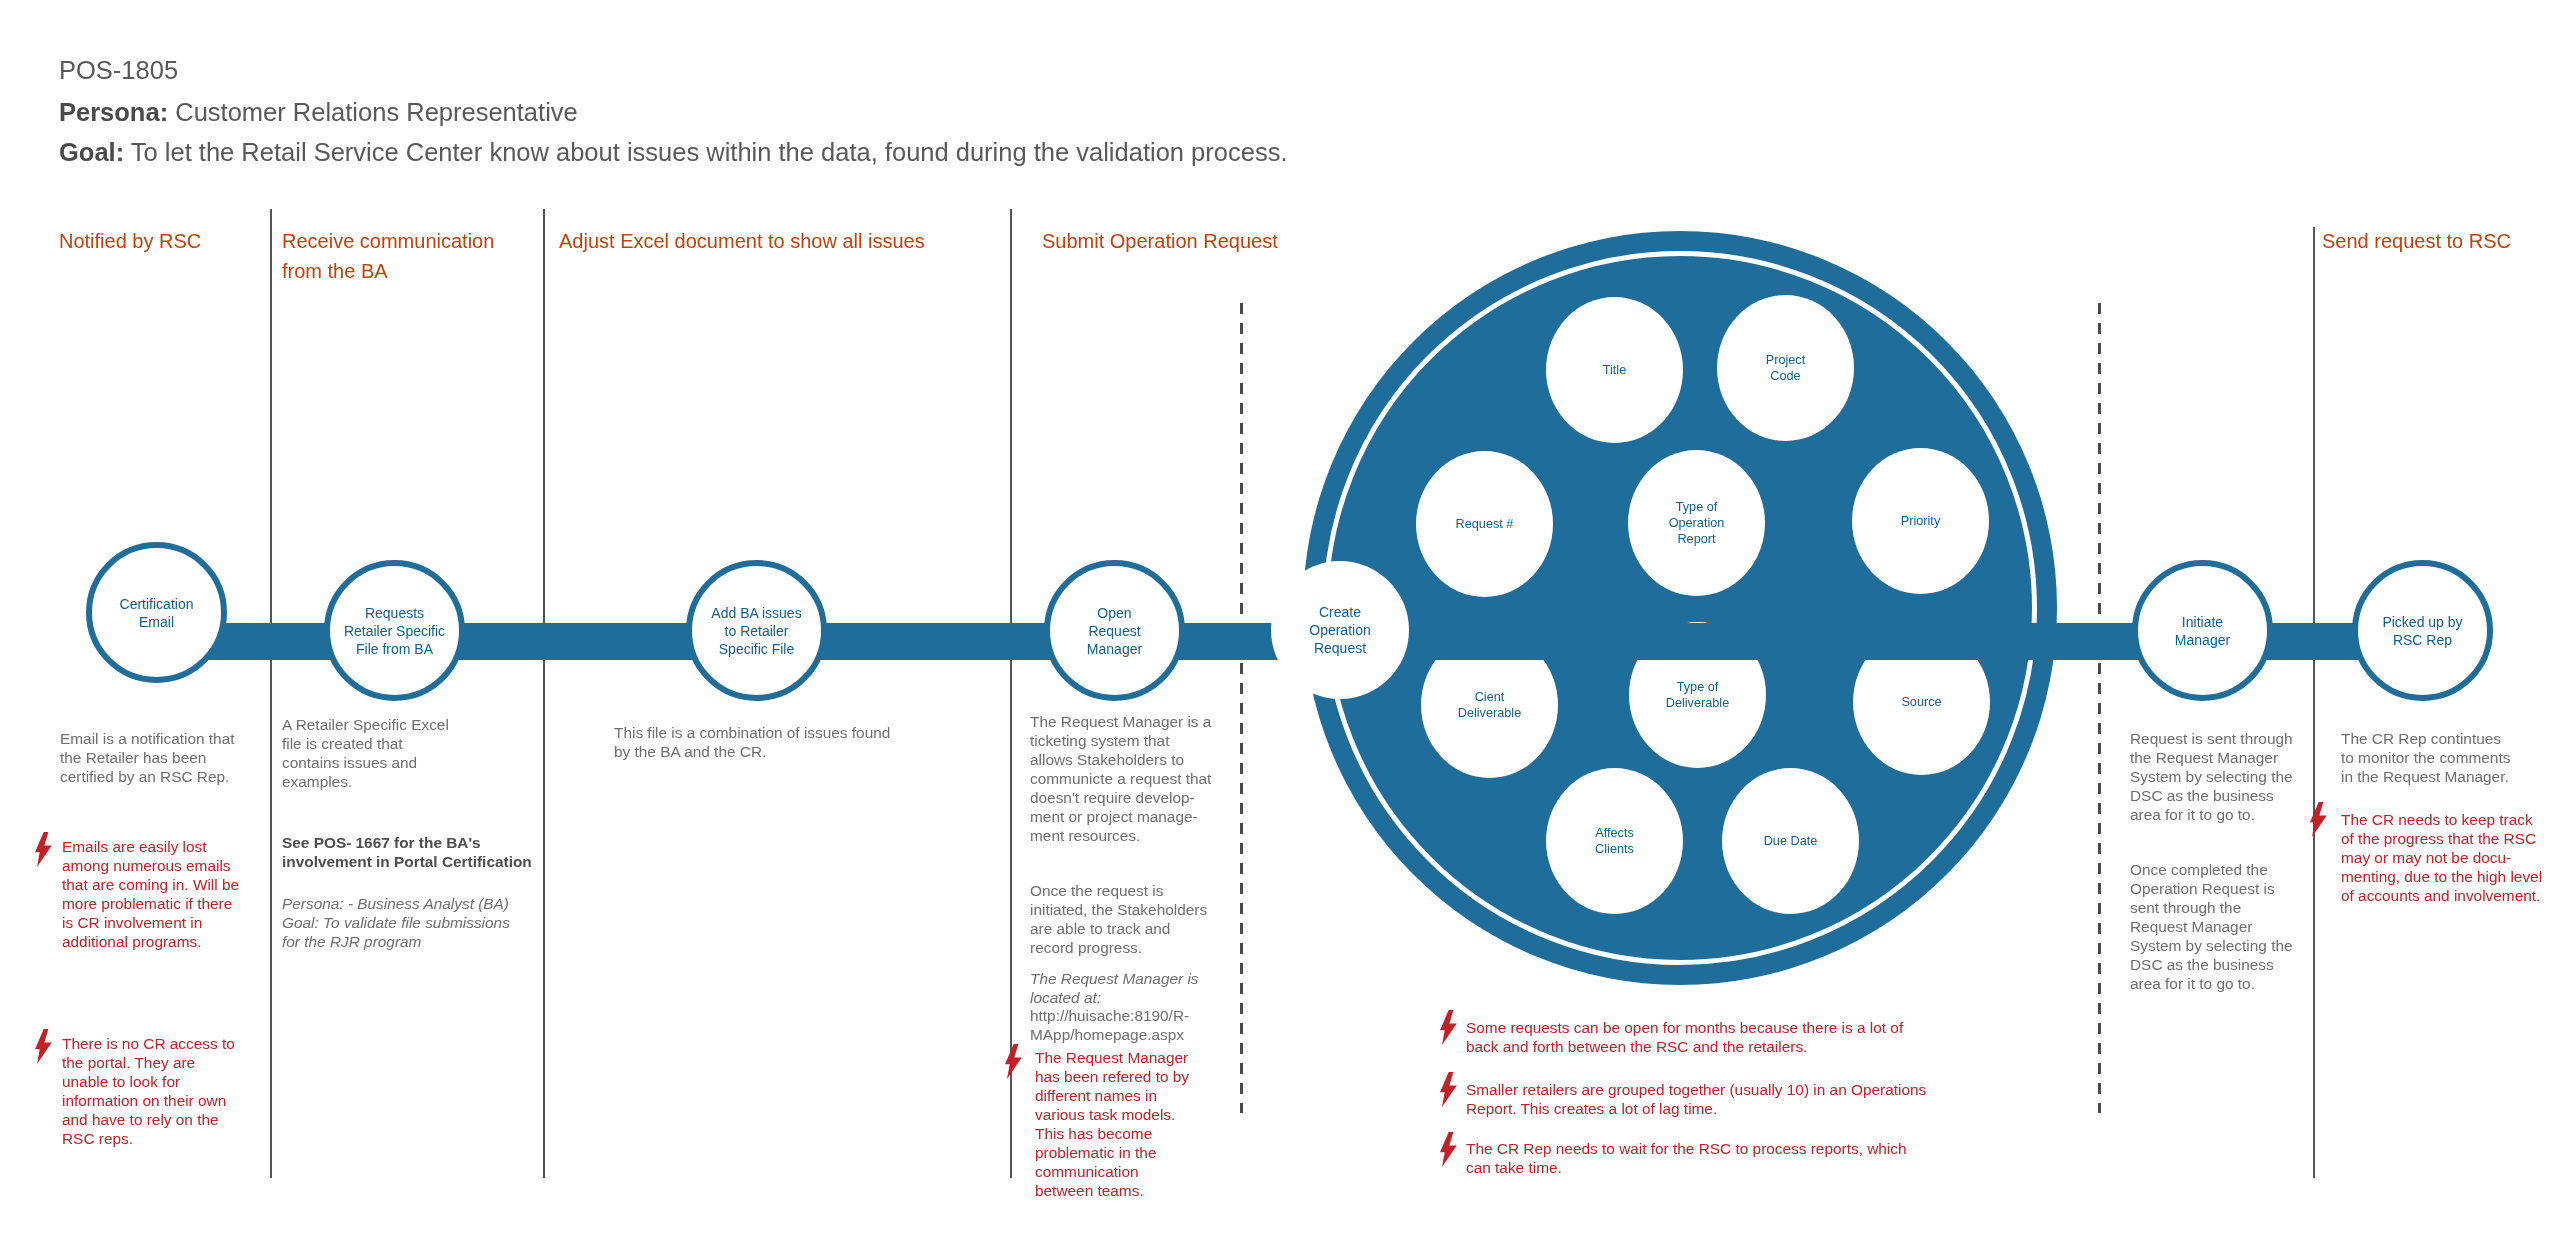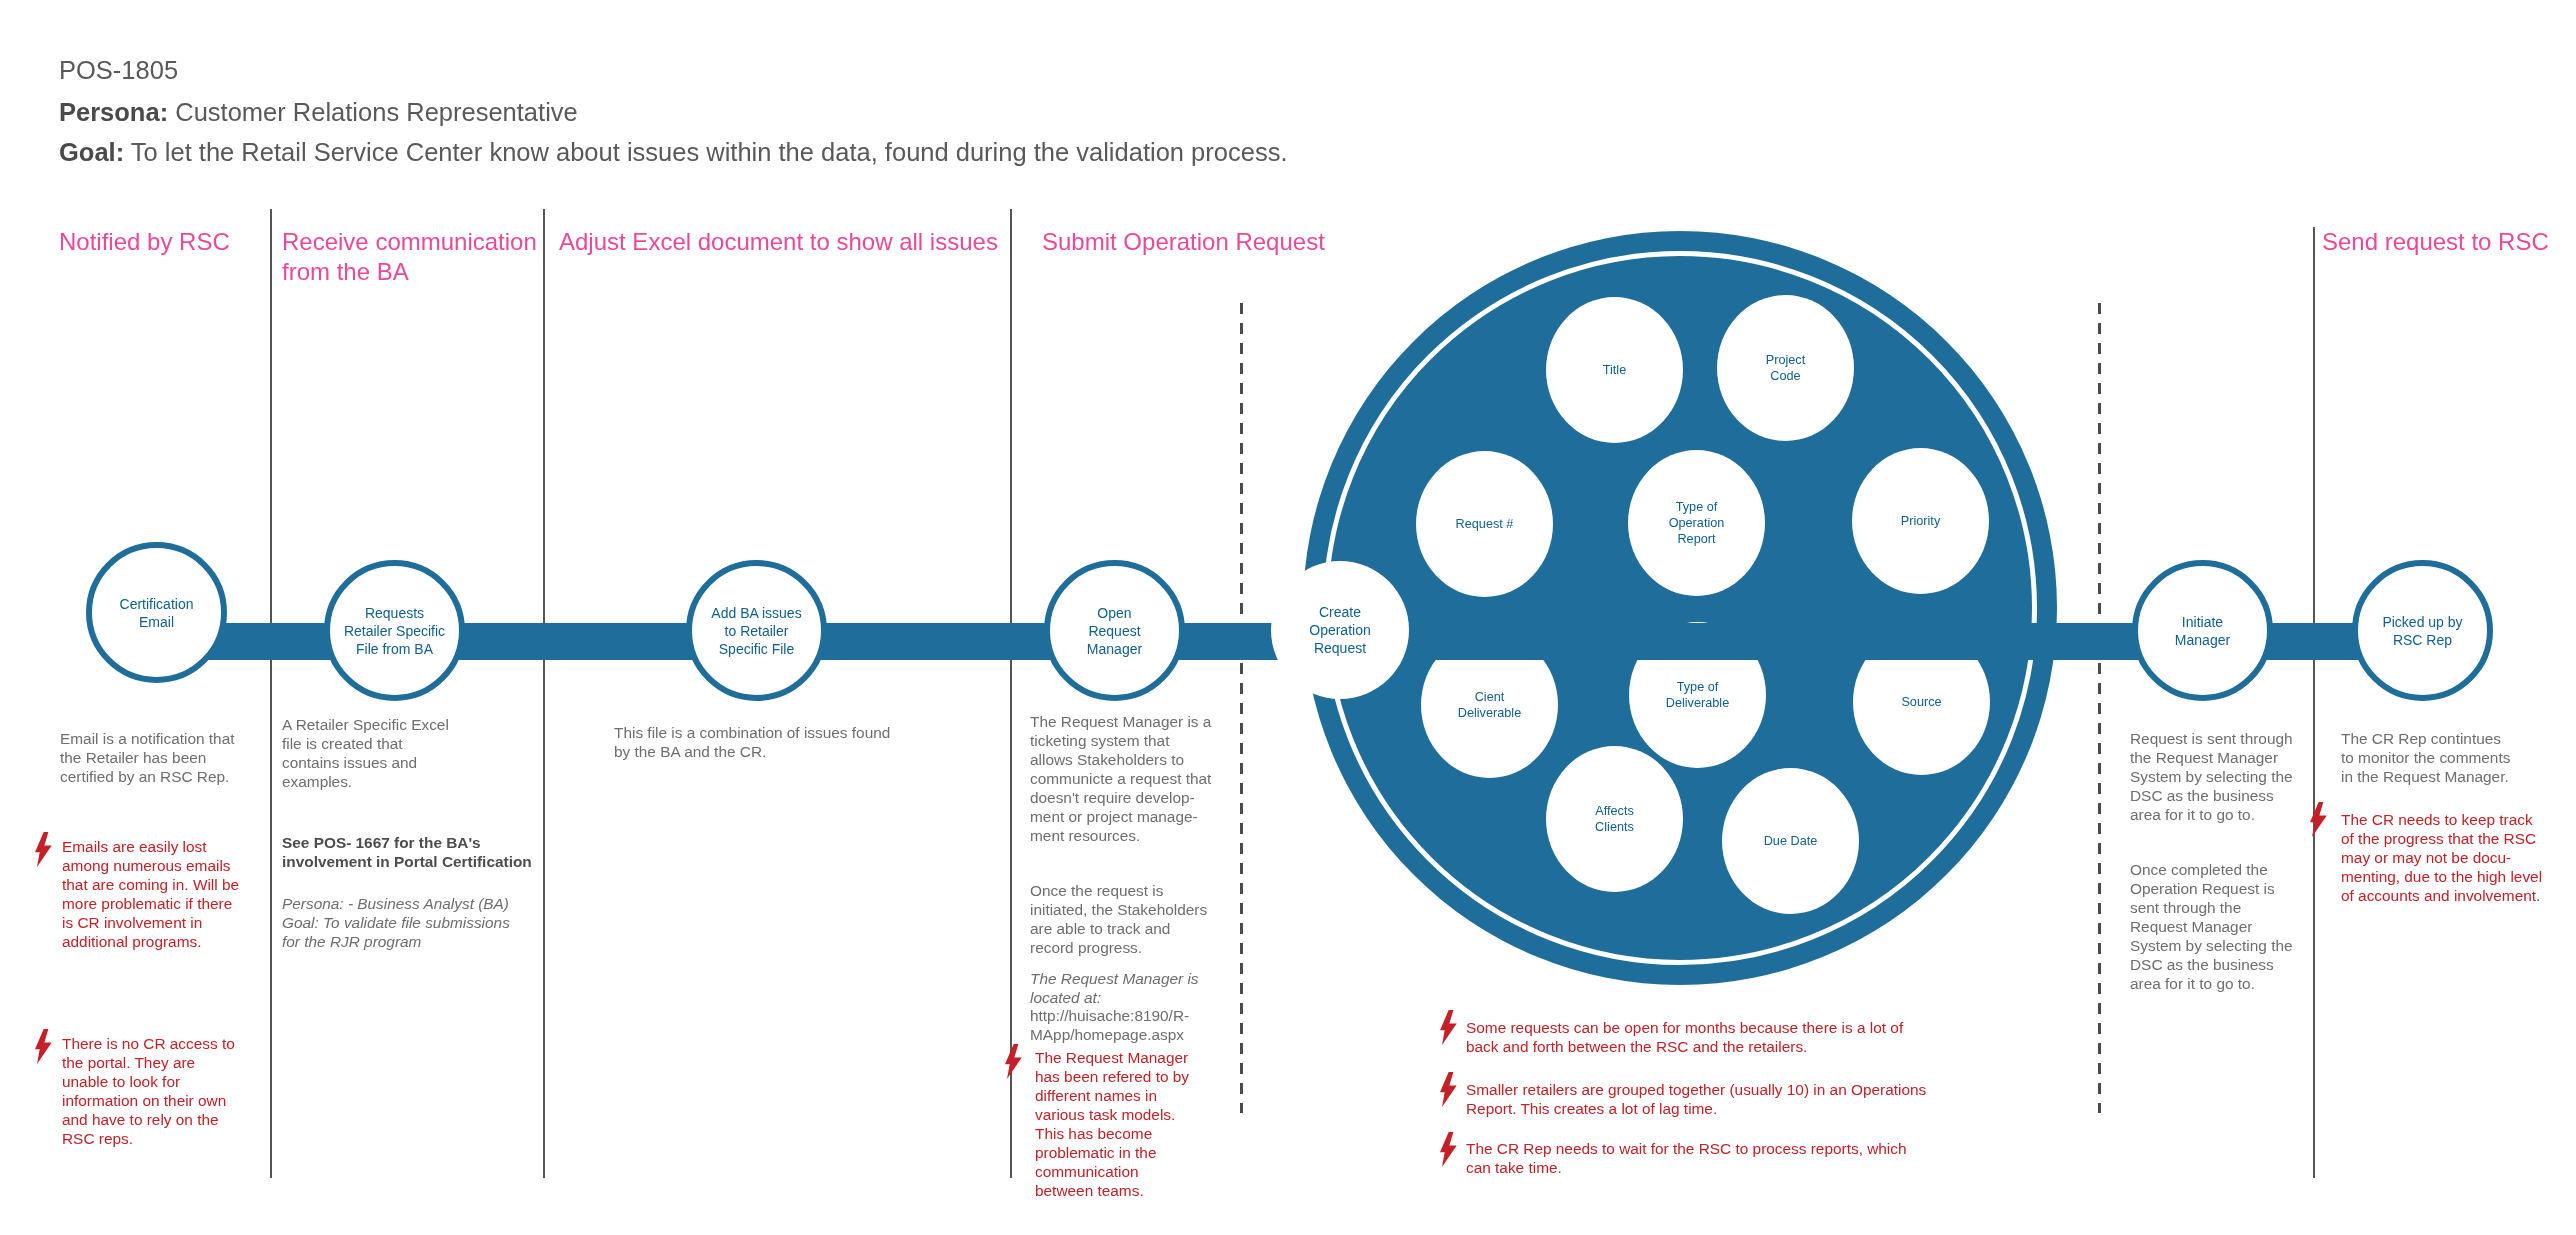--- a/index.html
+++ b/index.html
@@ -4,21 +4,21 @@
 <style>
   html,body{margin:0;padding:0;background:#ffffff;}
   #stage{position:relative;width:2576px;height:1236px;background:#ffffff;overflow:hidden;
          font-family:"Liberation Sans", sans-serif;border-radius:20px;}
 
   
   .doc-line{position:absolute;font-size:25.5px;color:#595959;white-space:pre;}
   .doc-line b{color:#4a4a4a;font-weight:bold;}
 
   
-  .col-header{position:absolute;font-size:24px;line-height:29.5px;color:#ec4899;white-space:pre-line;}
+  .col-header{position:absolute;font-size:20px;line-height:29.5px;color:#c2410c;white-space:pre-line;}
 
   
   .div-solid{position:absolute;width:2px;background:#555555;z-index:1;}
   .div-dashed{position:absolute;width:2.7px;z-index:1;
     background:repeating-linear-gradient(to bottom,#4a4a4a 0 10.7px,transparent 10.7px 20px);}
 
   
   .band{position:absolute;left:156px;top:623px;width:2266px;height:37px;background:#1f6d9a;z-index:3;}
 
   
@@ -77,21 +77,21 @@
     <div class="field" style="left:113px;top:220px;">Request #</div>
     <div class="field" style="left:325px;top:219px;">Type of
 Operation
 Report</div>
     <div class="field" style="left:549px;top:217px;">Priority</div>
     <div class="field" style="left:118px;top:401px;">Cient
 Deliverable</div>
     <div class="field" style="left:326px;top:391px;">Type of
 Deliverable</div>
     <div class="field" style="left:550px;top:398px;">Source</div>
-    <div class="field" style="left:243px;top:515px;">Affects
+    <div class="field" style="left:243px;top:537px;">Affects
 Clients</div>
     <div class="field" style="left:419px;top:537px;">Due Date</div>
   </div>
 
   <div class="band"></div>
 
   <div class="node" style="left:86px;top:542px;">Certification
 Email</div>
   <div class="node" style="left:324px;top:560px;">Requests
 Retailer Specific

